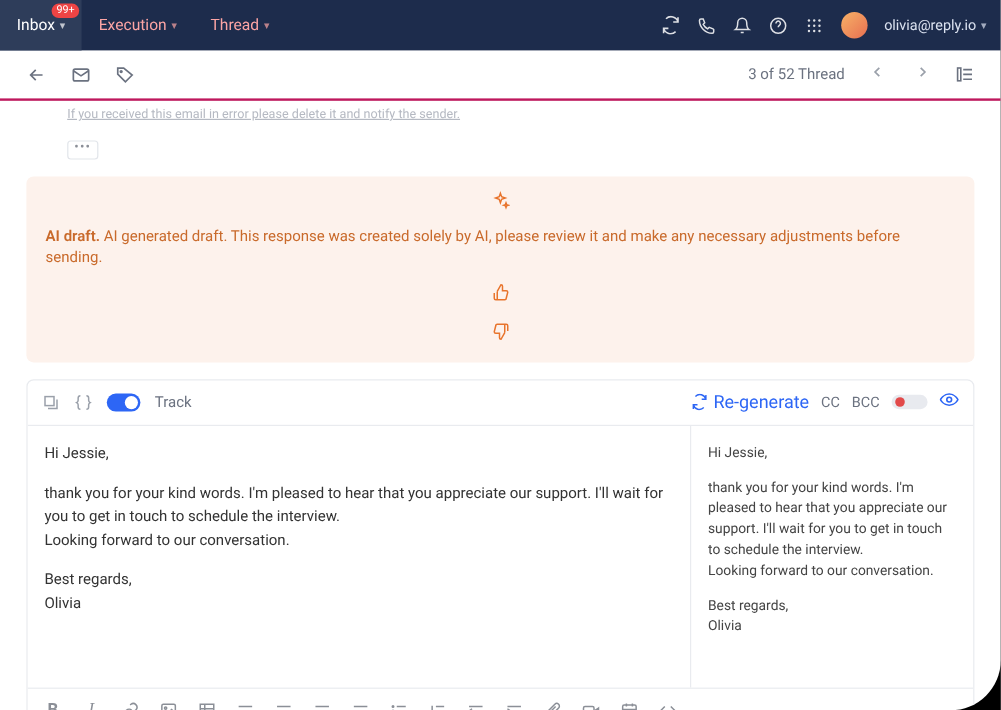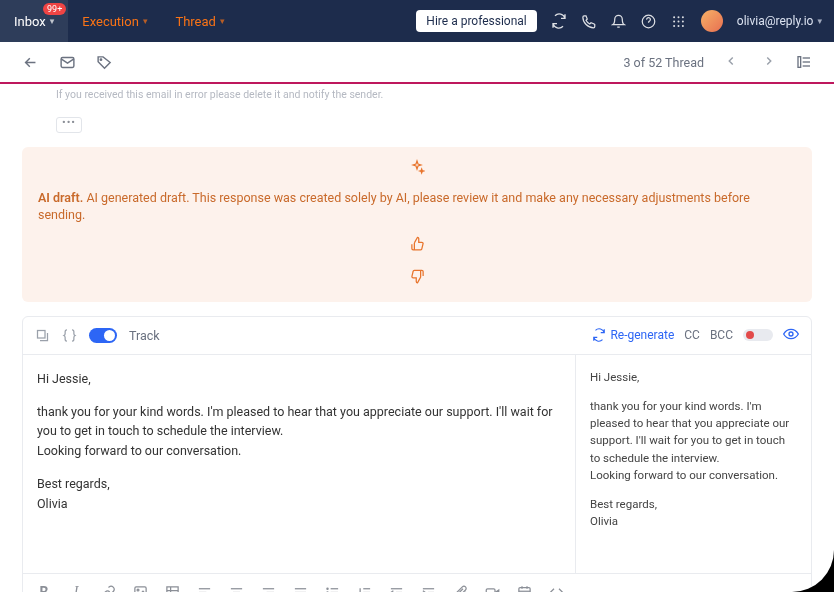--- a/index.html
+++ b/index.html
@@ -4,55 +4,55 @@
 <style>
 * { margin: 0; padding: 0; box-sizing: border-box; font-family: -apple-system, BlinkMacSystemFont, "Segoe UI", Roboto, sans-serif; }
 body { background: #000; display: flex; align-items: flex-start; justify-content: center; }
 .app-window { width: 834px; height: 592px; background: #fff; border-bottom-right-radius: 42px; overflow: hidden; position: relative; }
 
 
 .topnav { height: 42px; background: #1d2c4c; color: #fff; display: flex; align-items: center; padding: 0 12px 0 0; font-size: 13px; }
 .topnav-left { display: flex; align-items: center; height: 100%; }
 .inbox-tab { display: flex; align-items: center; gap: 4px; background: #2e3d5a; height: 100%; padding: 0 14px; position: relative; cursor: pointer; }
 .badge { position: absolute; top: 3px; right: 2px; background: #ef4444; color: #fff; font-size: 9px; padding: 1px 4px; border-radius: 8px; }
-.nav-item { display: flex; align-items: center; gap: 4px; padding: 3px 14px; height: 100%; cursor: pointer; color: #f97316; }
+.nav-item { display: flex; align-items: center; gap: 4px; padding: 3px 14px; height: 100%; cursor: pointer; color: #fca5a5; }
 .chev-down { font-size: 9px; opacity: .7; }
 .topnav-right { margin-left: auto; display: flex; align-items: center; gap: 14px; }
 .hire-btn { background: #fff; color: #1d2c4c; border: none; padding: 4px 10px; border-radius: 4px; font-size: 12px; cursor: pointer; }
 .topnav-icon { width: 16px; height: 16px; display: flex; align-items: center; justify-content: center; cursor: pointer; opacity: .85; }
 .avatar { width: 22px; height: 22px; border-radius: 50%; background: linear-gradient(135deg,#f7b267,#e76f51); display: flex; align-items: center; justify-content: center; font-size: 10px; color: #fff; }
 .user-email { font-size: 12px; color: #dbe2f0; display: flex; align-items: center; gap: 4px; cursor: pointer; }
 
 
 .subbar { height: 42px; border-bottom: 2px solid #be185d; display: flex; align-items: center; padding: 0 22px; }
 .subbar-left { display: flex; align-items: center; gap: 20px; }
 .subbar-icon { color: #6b7280; cursor: pointer; display: flex; }
 .subbar-right { margin-left: auto; display: flex; align-items: center; gap: 16px; color: #6b7280; font-size: 12.5px; }
 .pager-btn { cursor: pointer; color: #9aa0aa; padding: 4px; }
 
 
 .content { padding: 0 22px 20px 22px; }
-.quoted-text { color: #b5b9c2; font-size: 10.5px; margin: 4px 0 2px 34px; line-height: 1.4; }
+.quoted-text { color: #b5b9c2; font-size: 10.5px; margin: 4px 0 2px 34px; line-height: 1.4; text-decoration: underline; }
 .ellipsis-btn { margin: 14px 0 14px 34px; width: 26px; height: 16px; border: 1px solid #e2e5ea; border-radius: 3px; background: #fff; display: flex; align-items: center; justify-content: center; color: #8b8f97; cursor: pointer; font-size: 11px; letter-spacing: 1px; line-height: 1; padding-bottom: 4px; }
 
 
 .ai-banner { background: #fdf2ec; border-radius: 6px; padding: 12px 16px; display: flex; align-items: center; gap: 10px; margin-bottom: 14px; flex-direction: column; }
 .ai-banner-icon { color: #e8742c; flex-shrink: 0; }
 .ai-banner-text { font-size: 12.5px; color: #c96a2b; line-height: 1.4; flex: 1; }
 .ai-banner-text b { color: #c96a2b; font-weight: 600; }
 .thumb-btn { color: #e8742c; cursor: pointer; padding: 2px; }
 
 
 .composer { border: 1px solid #e9ebef; border-radius: 6px; overflow: hidden; }
 .composer-head { height: 38px; border-bottom: 1px solid #e9ebef; display: flex; align-items: center; padding: 0 12px; gap: 12px; font-size: 12.5px; color: #6b7280; }
 .head-icon { color: #9aa0aa; cursor: pointer; display: flex; }
 .toggle { width: 28px; height: 15px; background: #2d66f5; border-radius: 8px; position: relative; cursor: pointer; }
 .toggle::after { content: ''; position: absolute; width: 11px; height: 11px; background: #fff; border-radius: 50%; top: 2px; right: 2px; }
 .head-right { margin-left: auto; display: flex; align-items: center; gap: 10px; }
-.regen { color: #2d66f5; display: flex; align-items: center; gap: 4px; cursor: pointer; font-size: 12px; }
+.regen { color: #2d66f5; display: flex; align-items: center; gap: 4px; cursor: pointer; font-size: 15px; }
 .cc { color: #6b7280; cursor: pointer; font-size: 12px; }
 .recipient-pill { width: 30px; height: 12px; background: #e8eaef; border-radius: 7px; position: relative; }
 .recipient-pill::before { content: ''; position: absolute; left: 3px; top: 2px; width: 8px; height: 8px; background: #e24a4a; border-radius: 50%; }
 .eye-icon { color: #2d66f5; cursor: pointer; }
 
 .composer-body { display: flex; }
 .editor-pane { flex: 1; padding: 14px 14px 10px 14px; font-size: 12.5px; color: #333; line-height: 1.55; min-height: 218px; }
 .editor-pane p { margin-bottom: 14px; }
 .preview-pane { width: 236px; border-left: 1px solid #e9ebef; padding: 14px 14px 10px 14px; font-size: 11.5px; color: #444; line-height: 1.5; }
 .preview-pane p { margin-bottom: 12px; }
@@ -85,21 +85,20 @@
       <div class="nav-item">
         <span>Execution</span>
         <span class="chev-down">▾</span>
       </div>
       <div class="nav-item">
         <span>Thread</span>
         <span class="chev-down">▾</span>
       </div>
     </div>
     <div class="topnav-right">
-      <button class="hire-btn">Hire a professional</button>
       <span class="topnav-icon">
         <svg viewBox="0 0 24 24" width="16" height="16" fill="none" stroke="currentColor" stroke-width="2">
             <path d="M21 2v6h-6M3 22v-6h6M21 8a9 9 0 00-15-4M3 16a9 9 0 0015 4"></path>
           </svg>
       </span>
       <span class="topnav-icon">
         <svg viewBox="0 0 24 24" width="15" height="15" fill="none" stroke="currentColor" stroke-width="2">
             <path d="M22 17v3a2 2 0 01-2 2c-9 0-17-8-17-17a2 2 0 012-2h3l2 5-2 2a14 14 0 006 6l2-2 5 2z"></path>
           </svg>
       </span>

